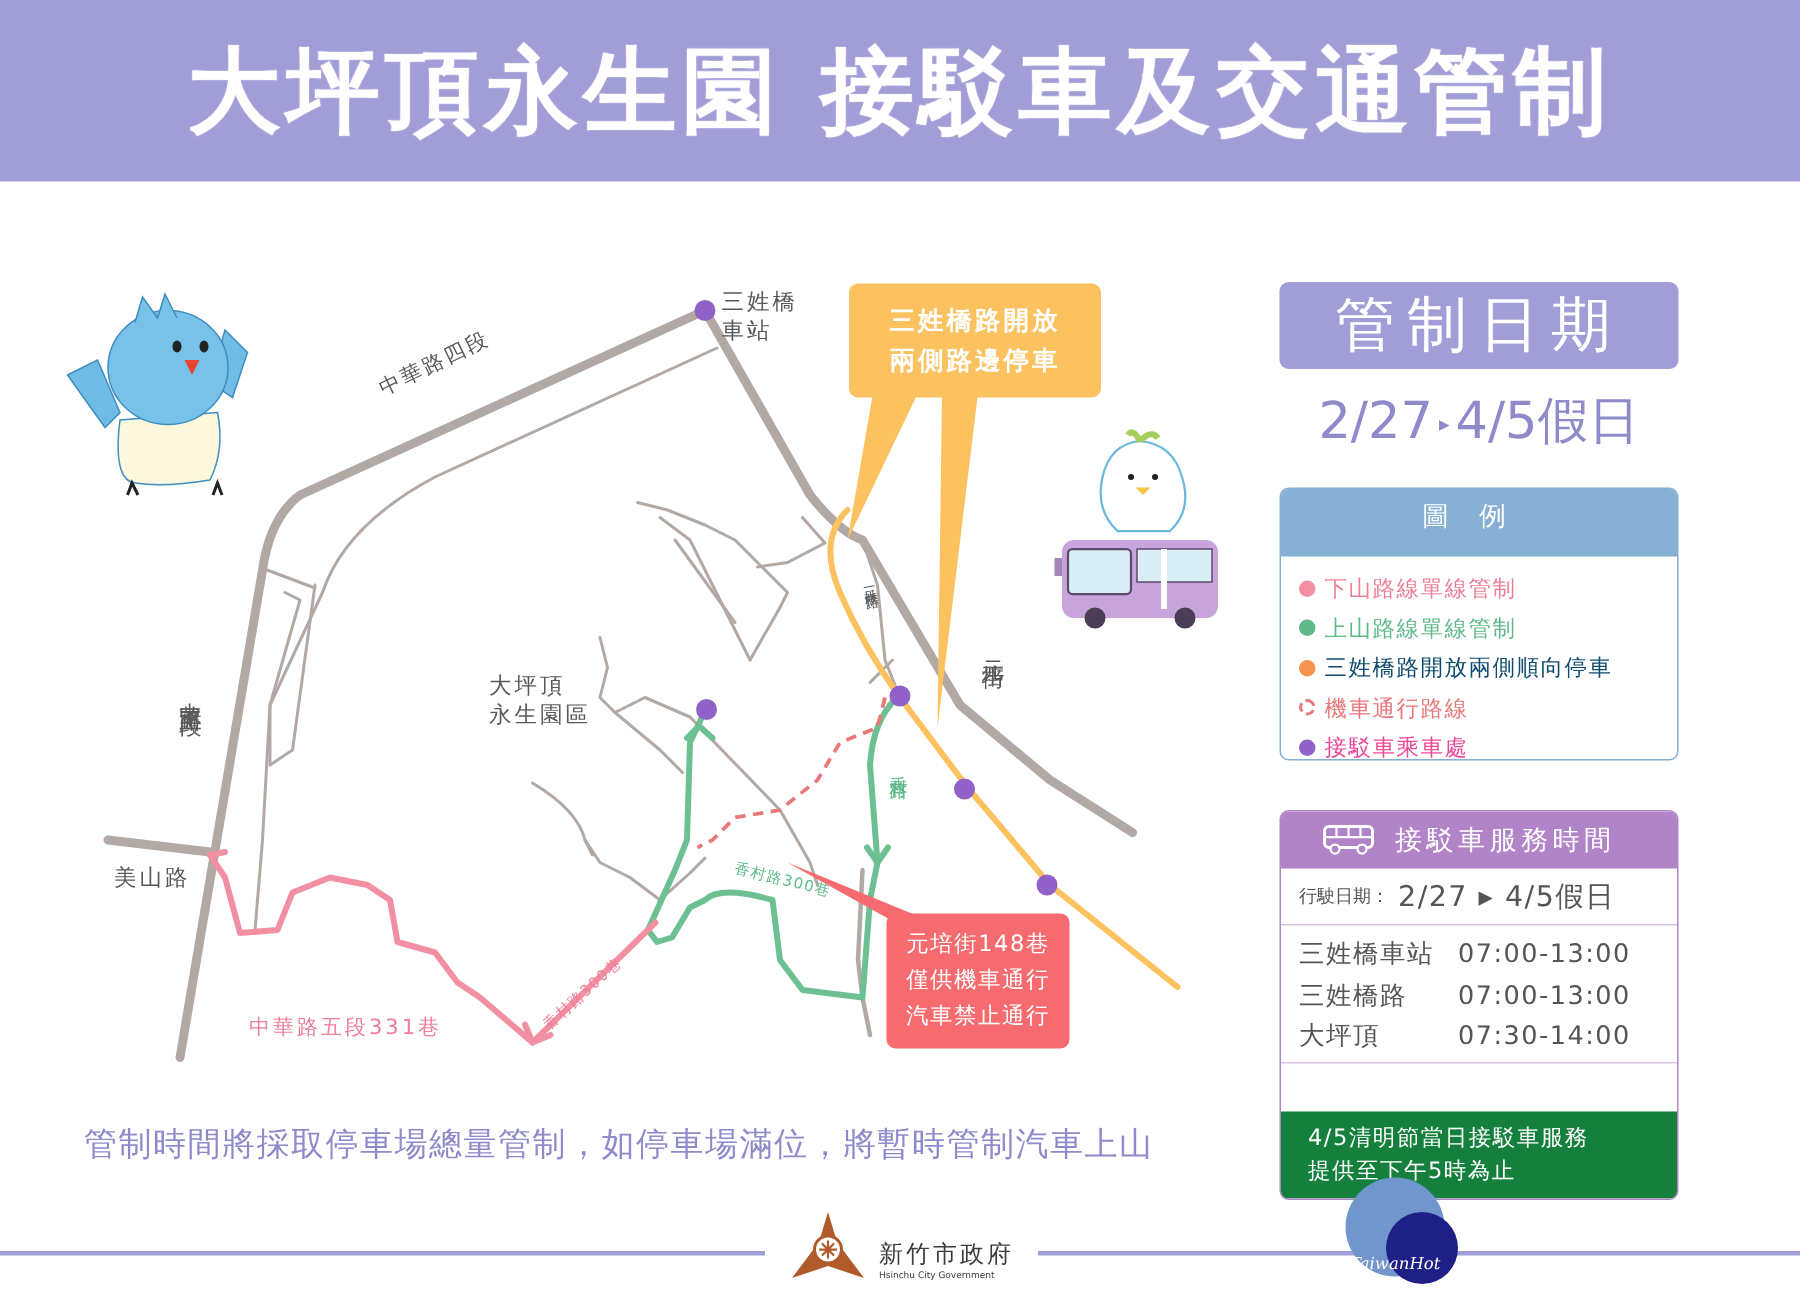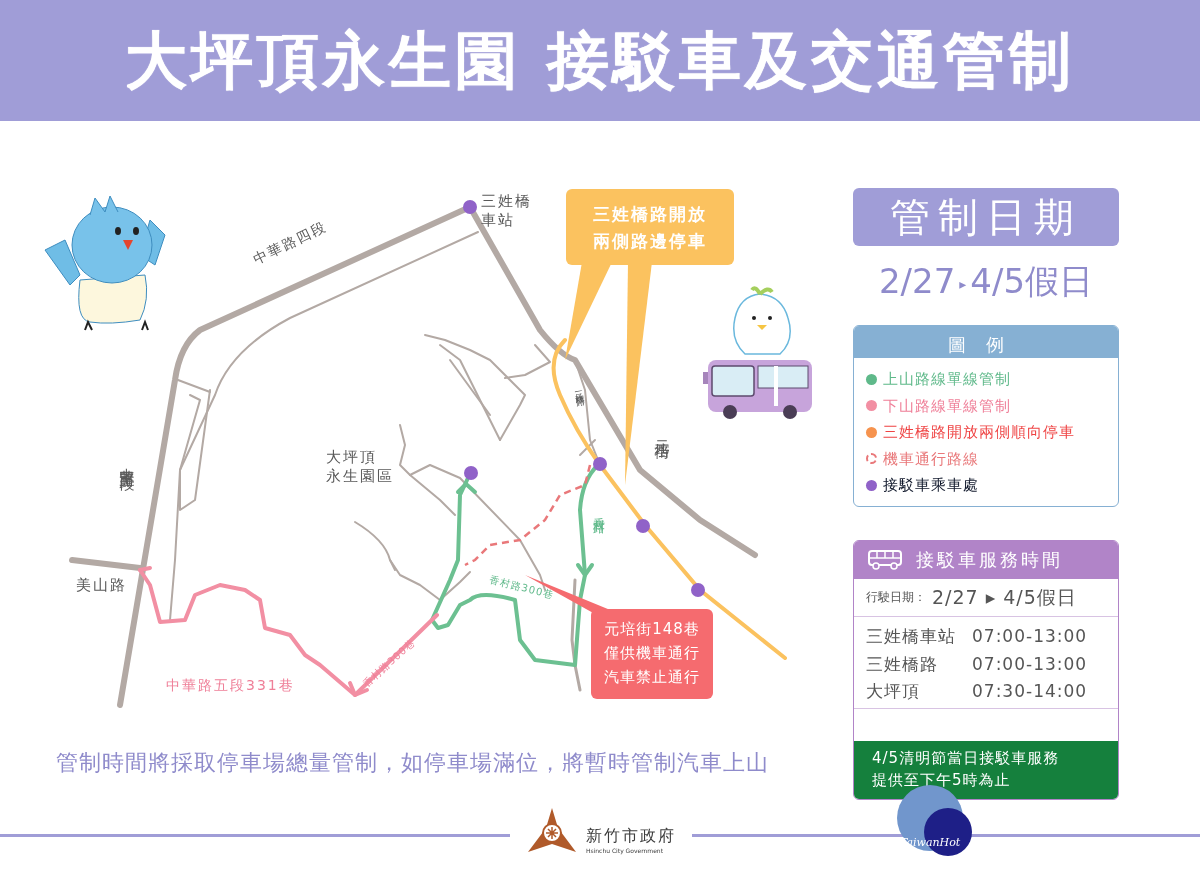--- a/index.html
+++ b/index.html
@@ -49,35 +49,35 @@
     position: absolute; left: 853px; top: 258px; width: 266px; height: 46px;
     color: #8f8bcb; font-size: 34px; text-align: center; line-height: 46px;
   }
   .panel-date-range .arrow { font-size: 14px; vertical-align: middle; margin: 0 4px; }
 
   .legend {
     position: absolute; left: 853px; top: 325px; width: 266px; height: 182px;
     border: 1px solid #86b0d3; border-radius: 6px; overflow: hidden;
   }
   .legend-title {
-    height: 32px; background: #86b0d3; color: #fff;
+    height: 45px; background: #86b0d3; color: #fff;
     text-align: center; line-height: 38px; font-size: 18px; letter-spacing: 20px;
   }
   .legend ul { list-style: none; padding: 8px 0 0 12px; }
   .legend li { font-size: 15px; line-height: 26.5px; letter-spacing: 1px; display: flex; align-items: center; }
   .legend .dot { display: inline-block; width: 11px; height: 11px; border-radius: 50%; margin-right: 6px; }
   .legend .dot.dashed { background: transparent; border: 2px dashed #e9787a; width: 11px; height: 11px; }
 
   .service {
     position: absolute; left: 853px; top: 540px; width: 266px; height: 260px;
     border: 1px solid #b184c8; border-radius: 6px; overflow: hidden; background: #fff;
   }
   .service-head {
     height: 38px; background: #b184c8; color: #fff; display: flex; align-items: center;
-    padding-left: 14px; font-size: 18px; letter-spacing: 3px;
+    padding-left: 28px; font-size: 18px; letter-spacing: 3px;
   }
   .service-head svg { margin-right: 14px; }
   .service-date {
     height: 38px; border-bottom: 1px solid #d8c3e3; display: flex; align-items: center;
     padding-left: 12px; color: #555; 
   }
   .service-date .lbl { font-size: 12px; margin-right: 6px; }
   .service-date .val { font-size: 19px; letter-spacing: 1px; }
   .service-times { padding: 6px 0 4px 12px; border-bottom: 1px solid #d8c3e3; height: 92px; }
   .service-times .row { display: flex; font-size: 17px; line-height: 27.5px; color: #555; letter-spacing: 1px; }
@@ -224,37 +224,37 @@
 </div>
 
 <div class="panel-date-title">管制日期</div>
 <div class="panel-date-range">
   <span>2/27</span><span class="arrow">▸</span><span>4/5假日</span>
 </div>
 
 <div class="legend">
   <div class="legend-title">圖例</div>
   <ul>
+    <li style="color:#ef7f98;">
+        <span class="dot" style="background:#f28fa3;"></span>
+        <span>下山路線單線管制</span>
+      </li>
     <li style="color:#5fb98a;">
         <span class="dot" style="background:#5fb98a;"></span>
         <span>上山路線單線管制</span>
       </li>
-    <li style="color:#ef7f98;">
-        <span class="dot" style="background:#f28fa3;"></span>
-        <span>下山路線單線管制</span>
-      </li>
-    <li style="color:#ef4444;">
+    <li style="color:#0c4a6e;">
         <span class="dot" style="background:#f6934e;"></span>
         <span>三姓橋路開放兩側順向停車</span>
       </li>
     <li style="color:#e9787a;">
         <span class="dot dashed"></span>
         <span>機車通行路線</span>
       </li>
-    <li style="color:#0f172a;">
+    <li style="color:#ec4899;">
         <span class="dot" style="background:#9062c8;"></span>
         <span>接駁車乘車處</span>
       </li>
   </ul>
 </div>
 
 <div class="service">
   <div class="service-head">
     <svg width="34" height="20" viewBox="0 0 34 20">
       <rect x="1" y="1" width="32" height="14" rx="3" fill="none" stroke="#fff" stroke-width="2"></rect>

